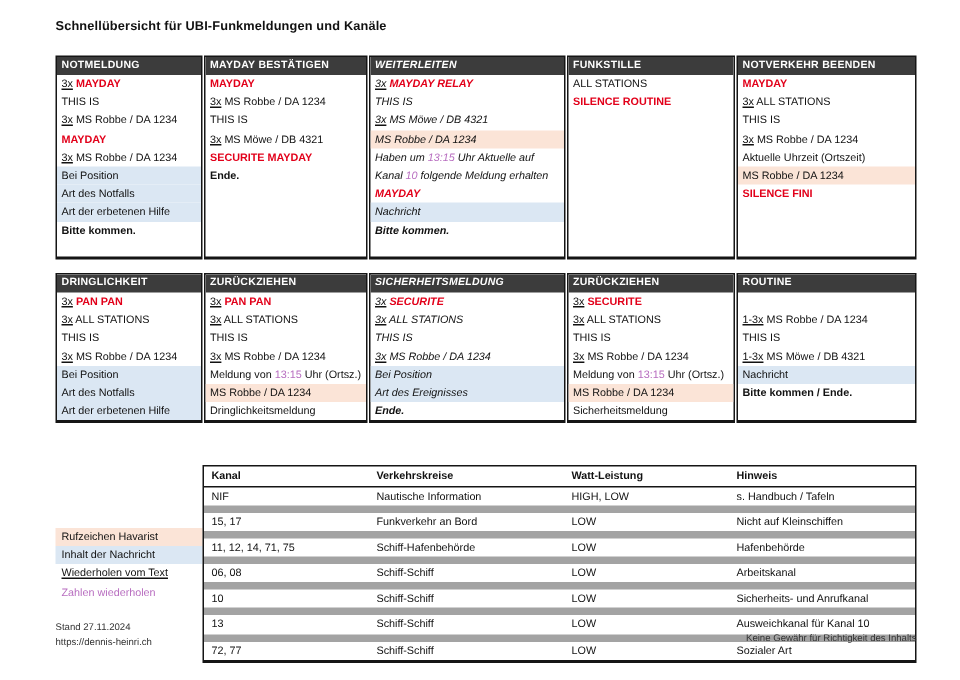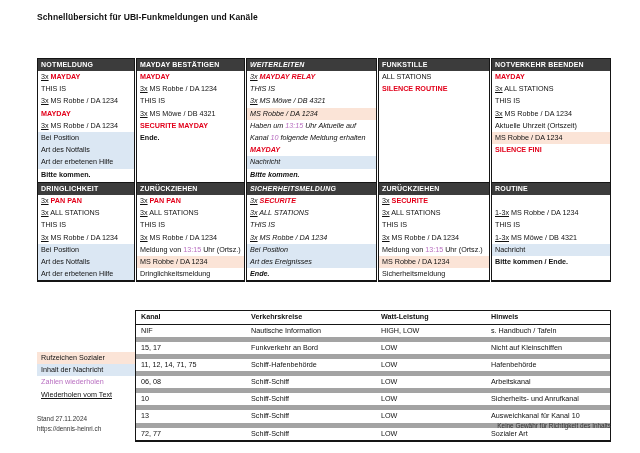--- a/index.html
+++ b/index.html
@@ -13,21 +13,21 @@
     --blue-bg:#dbe7f3;
     --pink-bg:#fbe4d7;
     --purple:#b86ec0;
     --hdr-bg:#3c3c3c;
   }
   .page-title{
     position:absolute;left:37px;top:12px;
     font-size:8.5px;font-weight:bold;letter-spacing:.1px;
   }
   .proc-row{position:absolute;left:37px;display:flex;gap:1px;}
-  #proc-row-1{top:58px;}
+  #proc-row-1{top:37px;}
   #proc-row-2{top:182px;}
   .msgbox{
     box-sizing:border-box;border:1px solid #151515;border-bottom-width:2px;
     background:#fff;overflow:hidden;
   }
   #proc-row-1 .msgbox{height:136px;}
   #proc-row-2 .msgbox{height:100px;}
   .col0{width:98px;}.col1{width:109px;}.col2{width:131px;font-style:italic;}.col3{width:112px;}.col4{width:120px;}
   .msgbox-header{
     background:var(--hdr-bg);color:#fff;font-weight:bold;font-size:7px;
@@ -174,24 +174,24 @@
       <div class="msgline"></div>
       <div class="msgline"><span class="seg-u">1-3x</span><span class="seg-n"> MS Robbe / DA 1234</span></div>
       <div class="msgline"><span class="seg-n">THIS IS</span></div>
       <div class="msgline"><span class="seg-u">1-3x</span><span class="seg-n"> MS Möwe / DB 4321</span></div>
       <div class="msgline bg-blue"><span class="seg-n">Nachricht</span></div>
       <div class="msgline"><span class="seg-b">Bitte kommen / Ende.</span></div>
     </div>
   </div>
 
 <div class="legend">
-    <div class="legend-item legend-pink">Rufzeichen Sozialer</div>
+    <div class="legend-item legend-pink">Rufzeichen Havarist</div>
     <div class="legend-item legend-blue">Inhalt der Nachricht</div>
+    <div class="legend-item legend-underline">Wiederholen vom Text</div>
     <div class="legend-item legend-purple">Zahlen wiederholen</div>
-    <div class="legend-item legend-underline">Wiederholen vom Text</div>
   </div>
 
 <div class="chan-table">
   <div class="trow thead">
       <div class="tcell">Kanal</div>
       <div class="tcell">Verkehrskreise</div>
       <div class="tcell">Watt-Leistung</div>
       <div class="tcell">Hinweis</div>
     </div>
   <div class="tbody">

